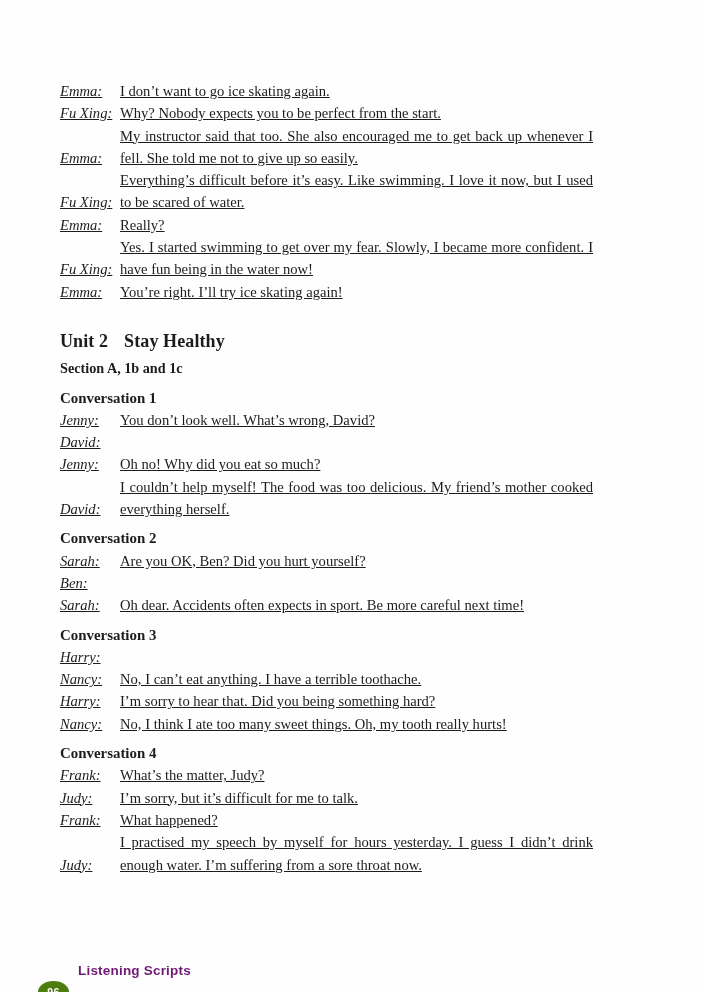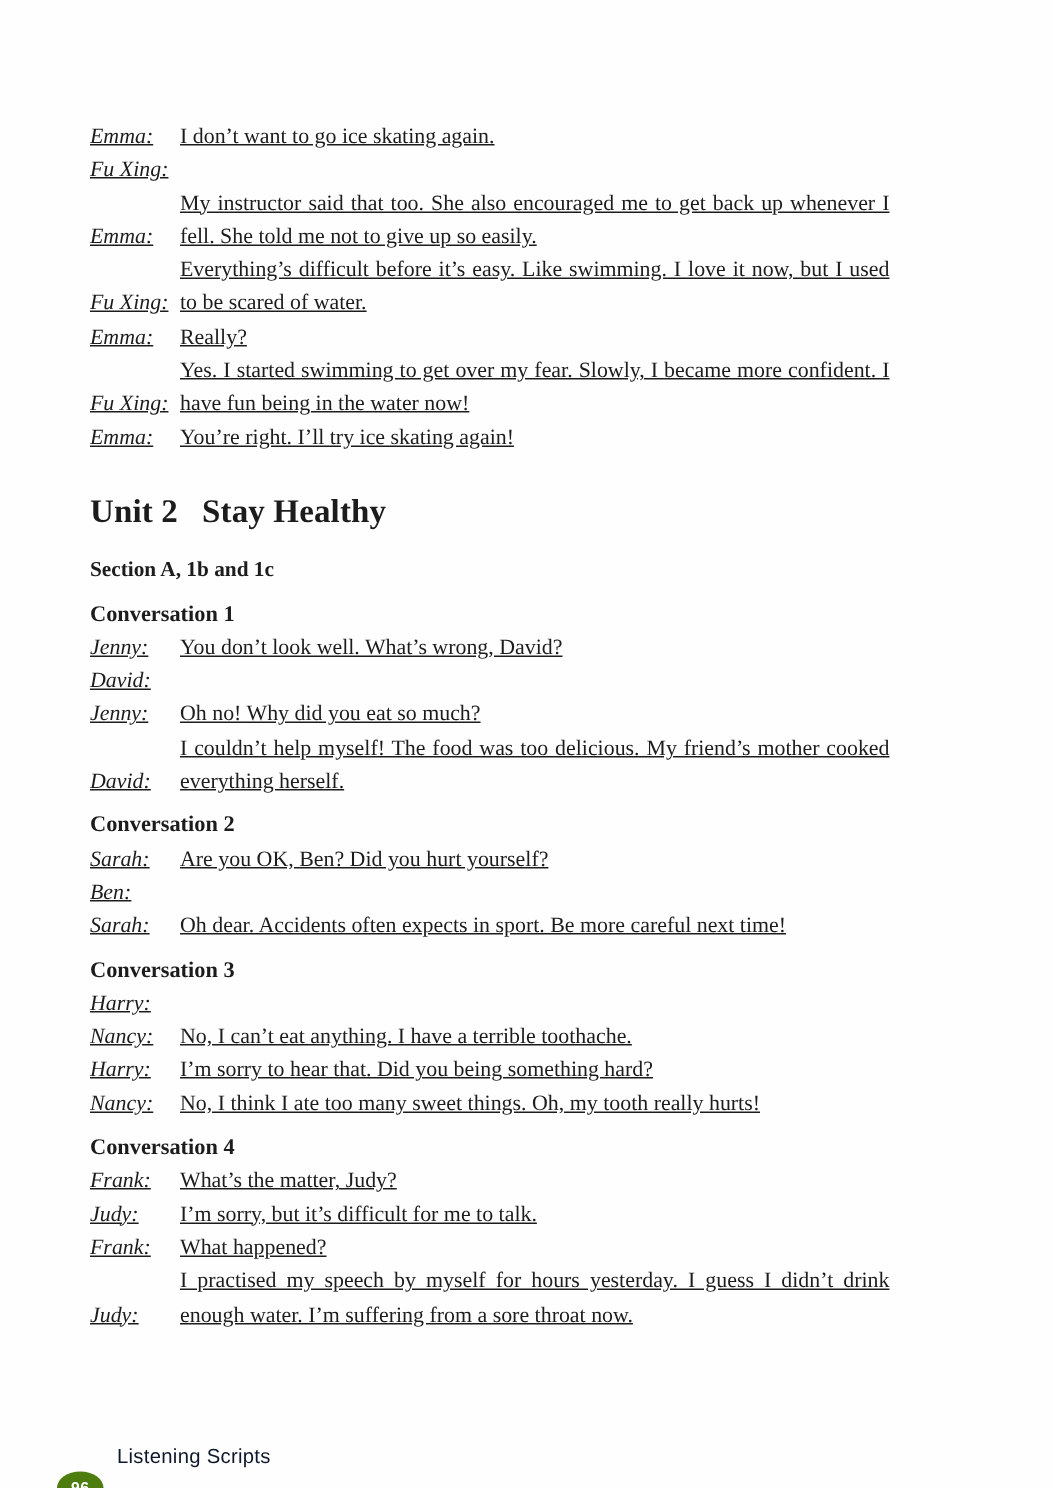--- a/index.html
+++ b/index.html
@@ -30,22 +30,22 @@
     flex: 0 0 60px;
     width: 60px;
     font-style: italic;
   }
   .utterance {
     flex: 1;
     text-align: justify;
   }
   .unit-heading {
     font-weight: bold;
-    font-size: 22px;
-    margin: 27px 0 17px 0;
+    font-size: 18px;
+    margin: 27px 0 5px 0;
     letter-spacing: 0.1px;
   }
   .unit-label { display: inline-block; margin-right: 16px; }
   .unit-title { display: inline-block; }
   .section-heading {
     font-weight: bold;
     font-size: 14.2px;
     margin: 0 0 6px 0;
   }
   .conversation-heading {
@@ -70,39 +70,40 @@
     border-radius: 50%;
     display: flex;
     align-items: center;
     justify-content: center;
     font-size: 10.5px;
     font-weight: bold;
     letter-spacing: 0.3px;
     margin-top: 44px;
   }
   .footer-label {
-    font-weight: normal;
+    font-weight: bold;
     font-size: 13.5px;
-    color: #0f172a;
+    color: #701a75;
     letter-spacing: 0.2px;
   }
 </style>
 </head>
 <body>
 
 <div class="page">
 
   <main class="content" id="content-root">
       <div class="dialogue-block">
         <div class="dialogue-row">
           <div class="speaker">Emma:</div>
           <div class="utterance">I don’t want to go ice skating again.</div>
         </div>
         <div class="dialogue-row">
           <div class="speaker">Fu Xing:</div>
+          <div class="utterance">Why? Nobody expects you to be perfect from the start.</div>
         </div>
         <div class="dialogue-row">
           <div class="speaker">Emma:</div>
           <div class="utterance">My instructor said that too. She also encouraged me to get back up whenever I fell. She told me not to give up so easily.</div>
         </div>
         <div class="dialogue-row">
           <div class="speaker">Fu Xing:</div>
           <div class="utterance">Everything’s difficult before it’s easy. Like swimming. I love it now, but I used to be scared of water.</div>
         </div>
         <div class="dialogue-row">

